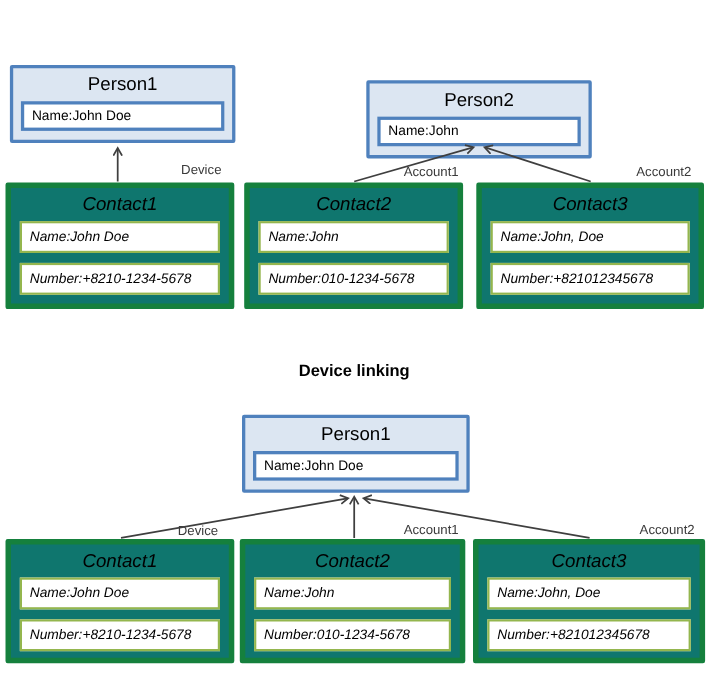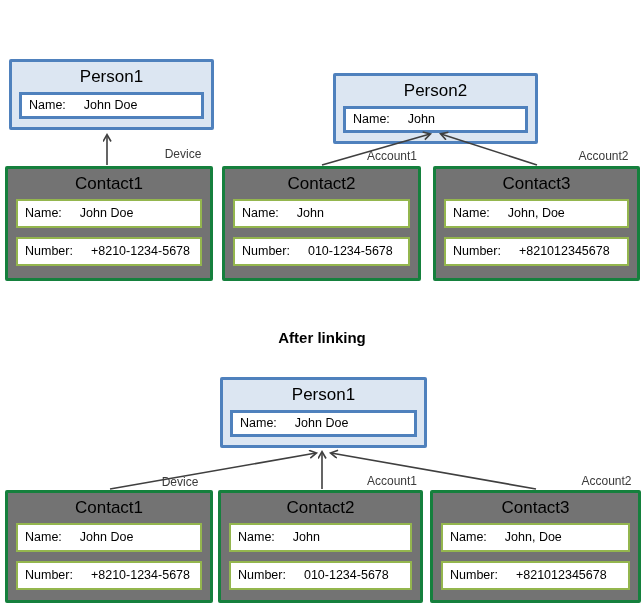--- a/index.html
+++ b/index.html
@@ -6,39 +6,39 @@
   #stage{
     position:relative;width:644px;height:613px;background:#ffffff;overflow:hidden;
     font-family:"Liberation Sans",sans-serif;color:#000;
   }
   .section-title{
     position:absolute;left:0;width:644px;text-align:center;
     font-size:15px;font-weight:bold;color:#000;
   }
   .entity{position:absolute;box-sizing:border-box;border-radius:2px;}
   .person{border:3px solid #4f81bd;background:#dce6f2;}
-  .contact{border:3px solid #15803d;background:#737373;}
+  .contact{border:5px solid #15803d;background:#0f766e;font-style:italic;}
   .entity .title{
     text-align:center;font-size:17px;color:#000;
   }
   .person .title{line-height:30px;height:30px;}
   .contact .title{line-height:30px;height:30px;}
   .field{
     box-sizing:border-box;background:#ffffff;
     font-size:12.5px;white-space:nowrap;overflow:hidden;
     padding-left:7px;
   }
   .person .field{
     border:3px solid #4f81bd;height:27px;line-height:21px;margin:0 7px 0 7px;
   }
   .contact .field{
     border:2px solid #94b64e;height:29px;line-height:25px;margin:0 8px 0 8px;
   }
   .contact .field.first{margin-bottom:9px;}
-  .fvalue{margin-left:18px;}
+  .fvalue{margin-left:0;}
   .conn-label{
     position:absolute;font-size:12px;color:#3a3a3a;text-align:center;
     line-height:13px;white-space:nowrap;
   }
   svg.arrows{position:absolute;left:0;top:0;pointer-events:none;}
   svg.arrows line{stroke:#3f3f3f;stroke-width:1.6;}
 </style>
 </head>
 <body>
 
@@ -86,21 +86,21 @@
     </div>
     <div class="field">
       <span class="flabel">Number:</span><span class="fvalue">+821012345678</span>
     </div>
   </div>
 
   <div class="conn-label" style="left:153px;top:148px;width:60px;">Device</div>
   <div class="conn-label" style="left:357px;top:150px;width:70px;">Account1</div>
   <div class="conn-label" style="left:570px;top:150px;width:67px;">Account2</div>
 
-  <div class="section-title" style="top:329px;">After linking</div>
+  <div class="section-title" style="top:329px;">Device linking</div>
 
   <div class="entity person" style="left:220px;top:377px;width:207px;height:71px;">
     <div class="title">Person1</div>
     <div class="field">
       <span class="flabel">Name:</span><span class="fvalue">John Doe</span>
     </div>
   </div>
 
   <div class="entity contact" style="left:5px;top:490px;width:208px;height:113px;">
     <div class="title">Contact1</div>

